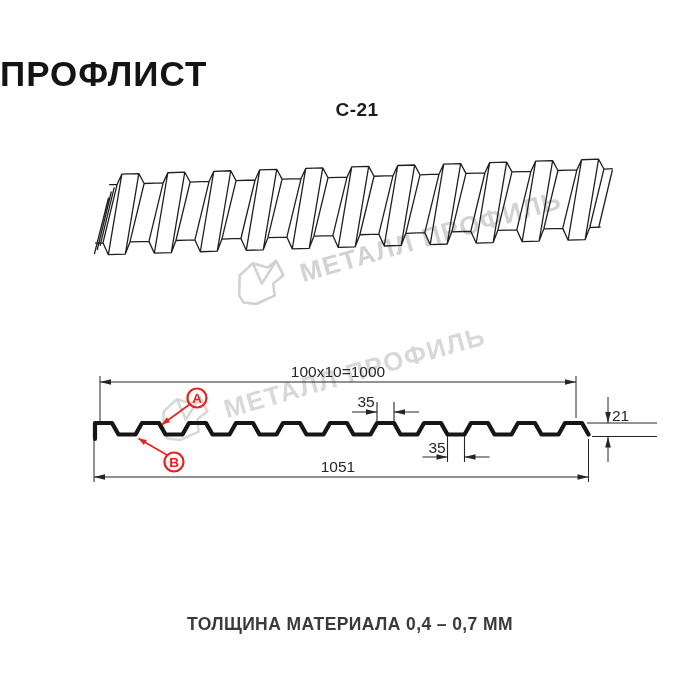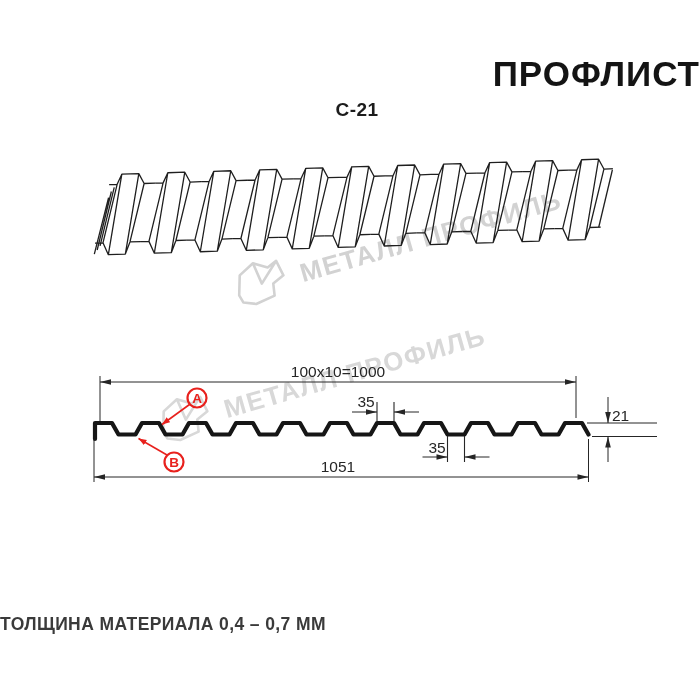--- a/index.html
+++ b/index.html
@@ -1,23 +1,23 @@
 <!DOCTYPE html>
 <html><head>
 <meta charset="utf-8">
 <style>
   html,body{margin:0;padding:0;background:#fff;}
   .canvas{position:relative;width:700px;height:700px;background:#ffffff;overflow:hidden;
           font-family:"Liberation Sans",sans-serif;}
   
-  .title{position:absolute;top:54px;left:0;width:700px;text-align:right;
+  .title{position:absolute;top:54px;left:0;width:700px;text-align:left;
          font-size:35px;font-weight:bold;letter-spacing:1px;color:#141414;}
   .subtitle{position:absolute;top:99px;left:0;width:700px;text-align:center;
          font-size:19px;font-weight:bold;letter-spacing:.5px;color:#1c1c1c;margin-left:7px;}
-  .footer{position:absolute;top:614px;left:0;width:700px;
+  .footer{position:absolute;top:614px;left:0;width:700px;text-align:center;
          font-size:17.5px;font-weight:bold;letter-spacing:.4px;color:#3a3a3a;}
   
   .wm{position:absolute;display:flex;align-items:center;gap:10px;
       transform:rotate(-16deg);transform-origin:0 0;z-index:0;pointer-events:none;}
   .wm span{font-size:26px;font-weight:bold;letter-spacing:1.5px;white-space:nowrap;}
   .wm1{left:222px;top:268px;color:#d2d2d2;}
   .wm2{left:146px;top:404px;color:#d8d8d8;}
   
   .sheet3d{position:absolute;left:88px;top:157px;width:526px;height:102px;
            transform:rotate(-1.8deg);z-index:1;}

